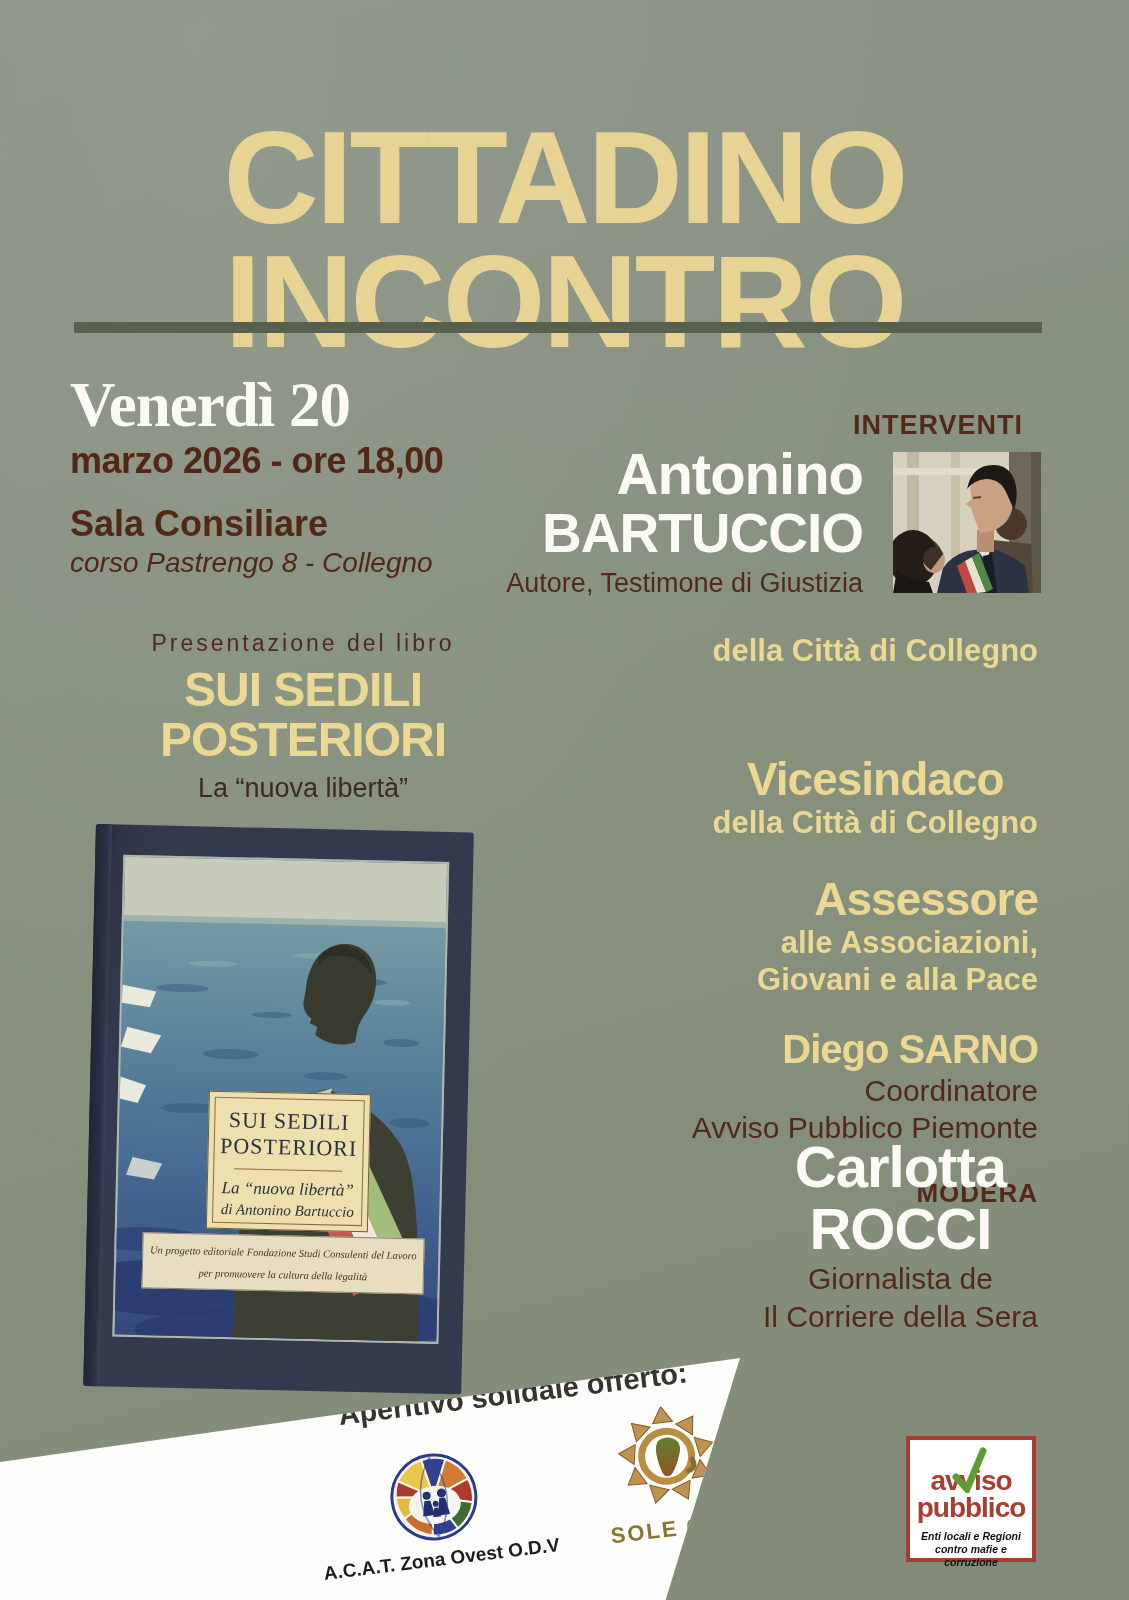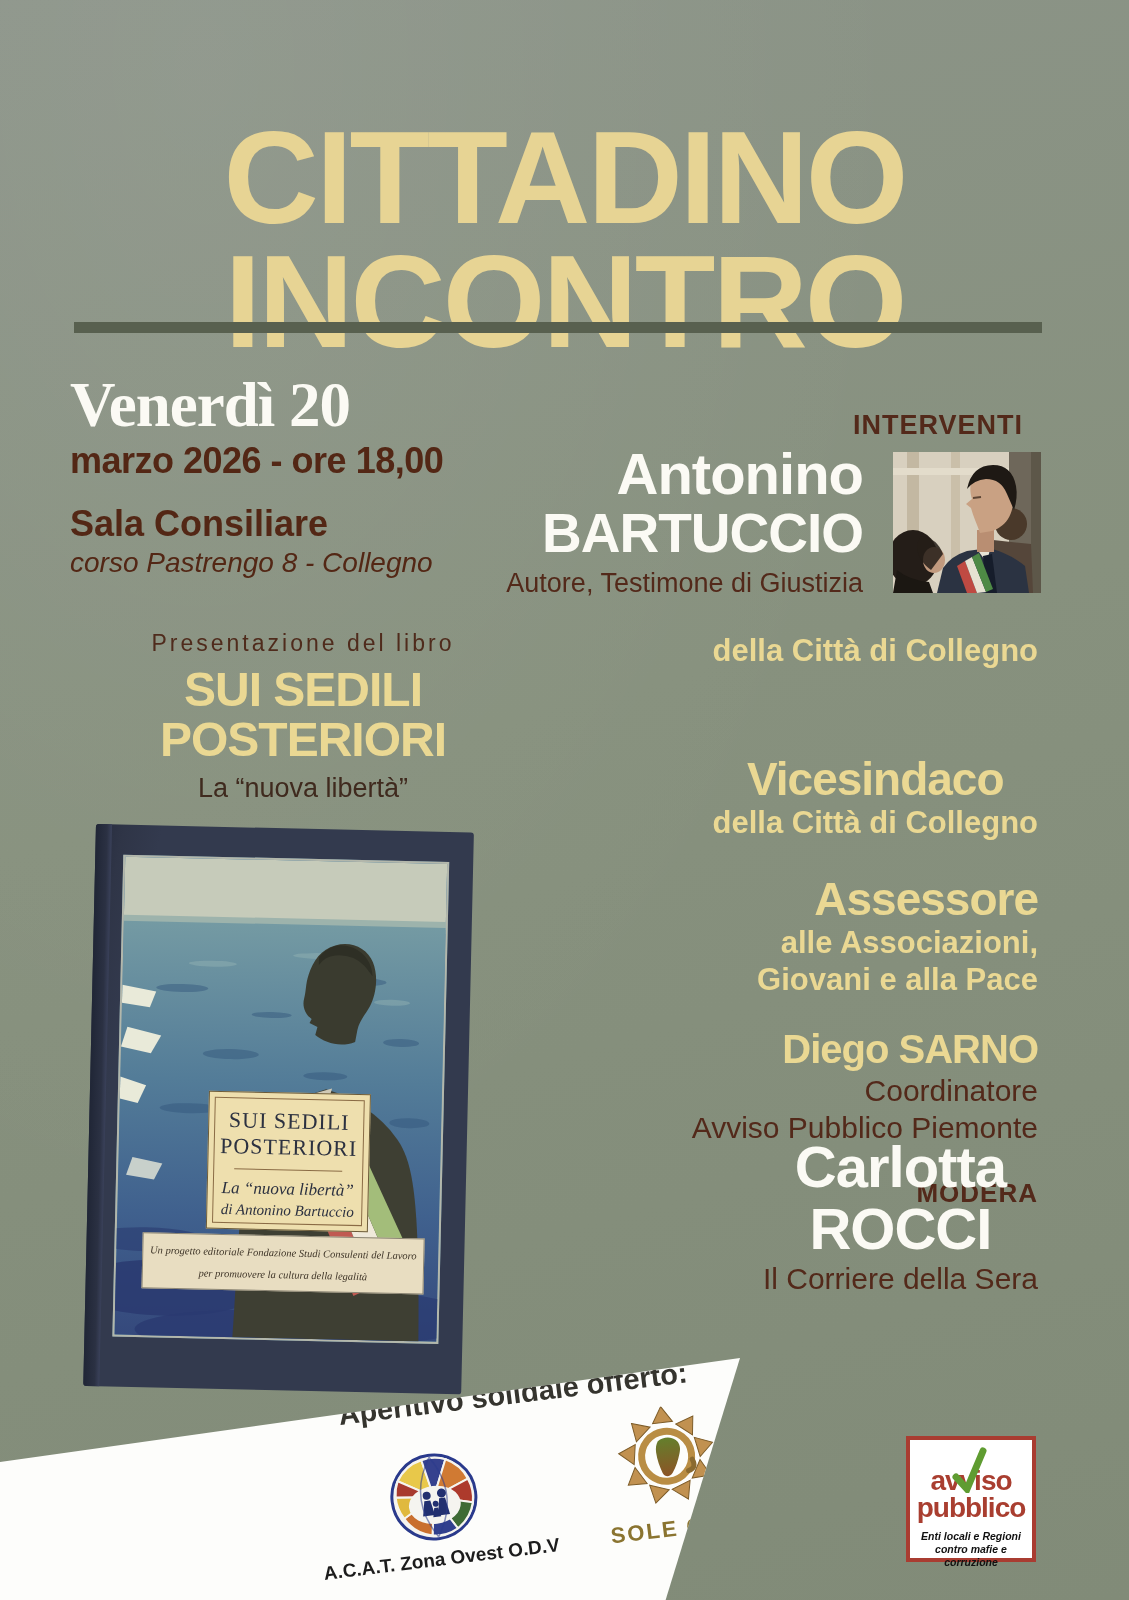--- a/index.html
+++ b/index.html
@@ -157,20 +157,21 @@
     <div class="guest-name">Assessore</div>
     <div class="guest-sub">alle Associazioni,</div>
     <div class="guest-sub">Giovani e alla Pace</div>
   </div>
 
   <div class="abs modera">MODERA</div>
 
   <div class="abs moderator">
     <div class="mod-first">Carlotta</div>
     <div class="mod-last">ROCCI</div>
+    <div class="mod-sub">Giornalista de</div>
     <div class="mod-sub">Il Corriere della Sera</div>
   </div>
 
   <div class="abs present">
     <div class="kicker">Presentazione del libro</div>
     <div class="booktitle">SUI SEDILI</div>
     <div class="booktitle" style="margin-top:0;">POSTERIORI</div>
     <div class="booksub">La “nuova libertà”</div>
   </div>
 

